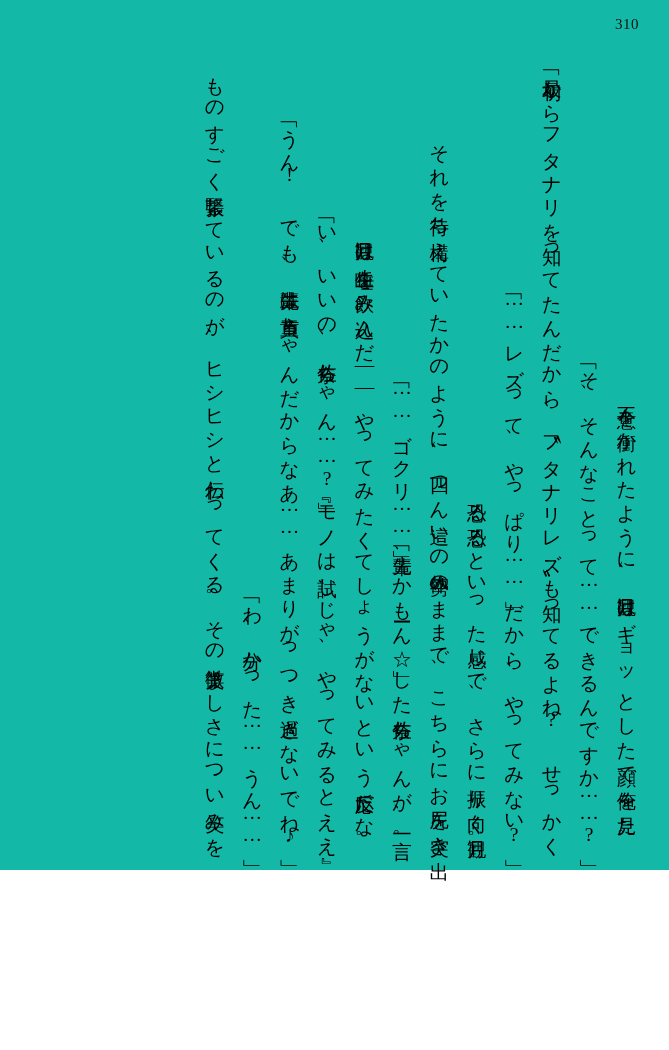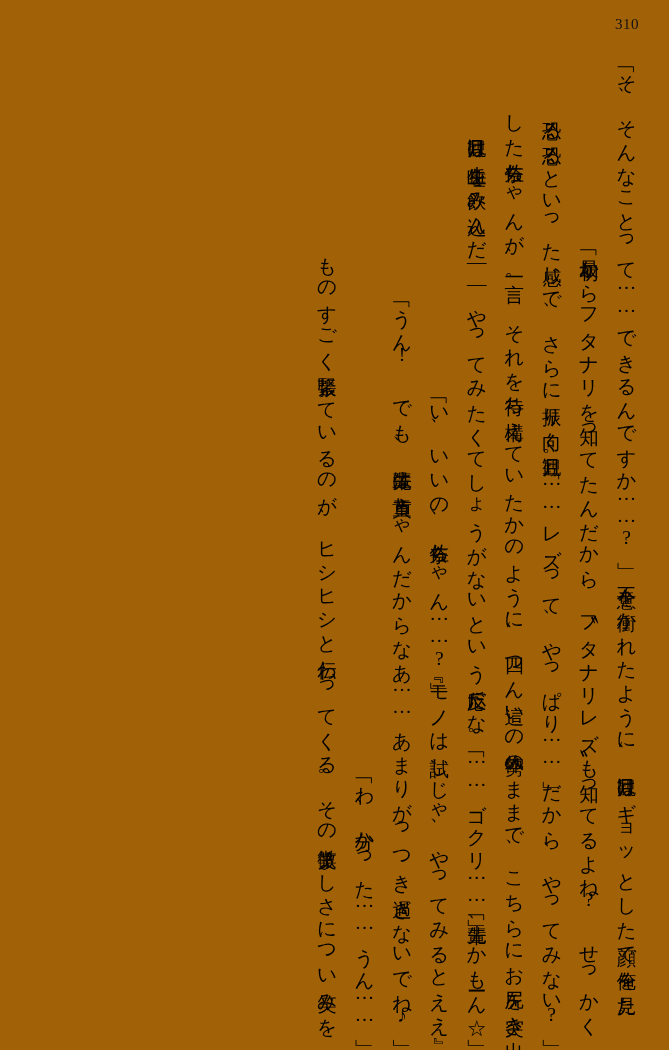--- a/index.html
+++ b/index.html
@@ -12,22 +12,22 @@
     height: 1050px;
     font-family: "Liberation Serif", "DejaVu Serif", serif;
     color: #000000;
     position: relative;
     overflow: hidden;
   }
 
   .page {
     position: relative;
     width: 669px;
-    height: 1050px;
-    background: #a16207;
+    height: 870px;
+    background: #14b8a6;
     box-sizing: border-box;
   }
 
   .page-number {
     position: absolute;
     top: 16px;
     right: 30px;
     font-size: 15px;
     letter-spacing: 0.5px;
     font-family: "Liberation Serif", "DejaVu Serif", serif;

